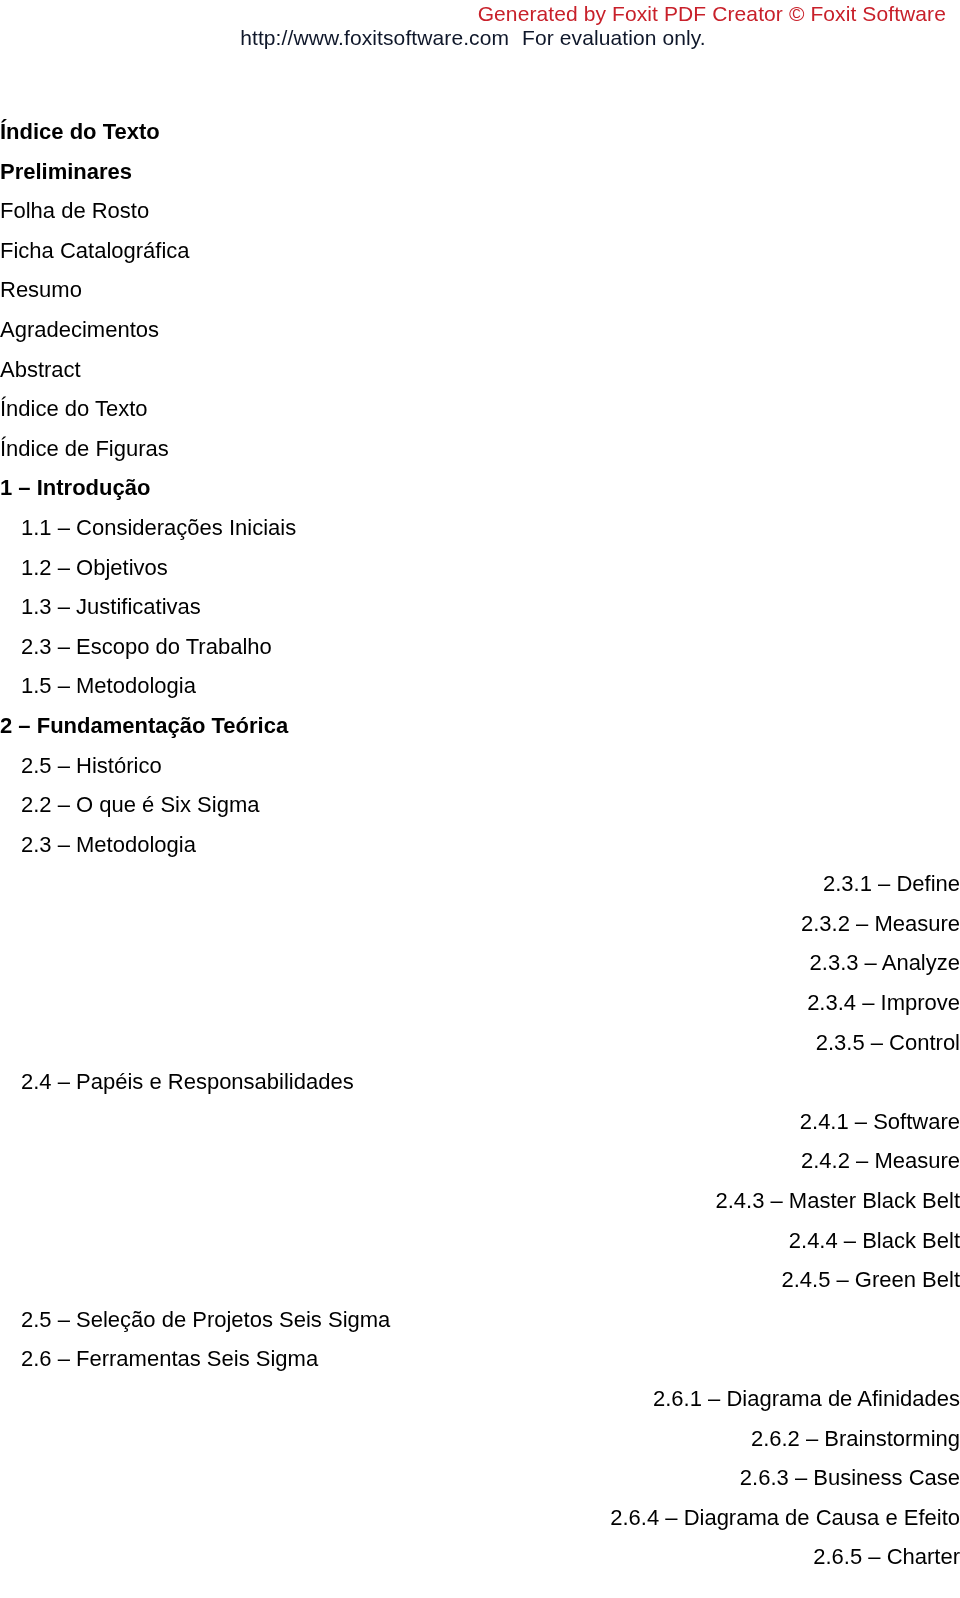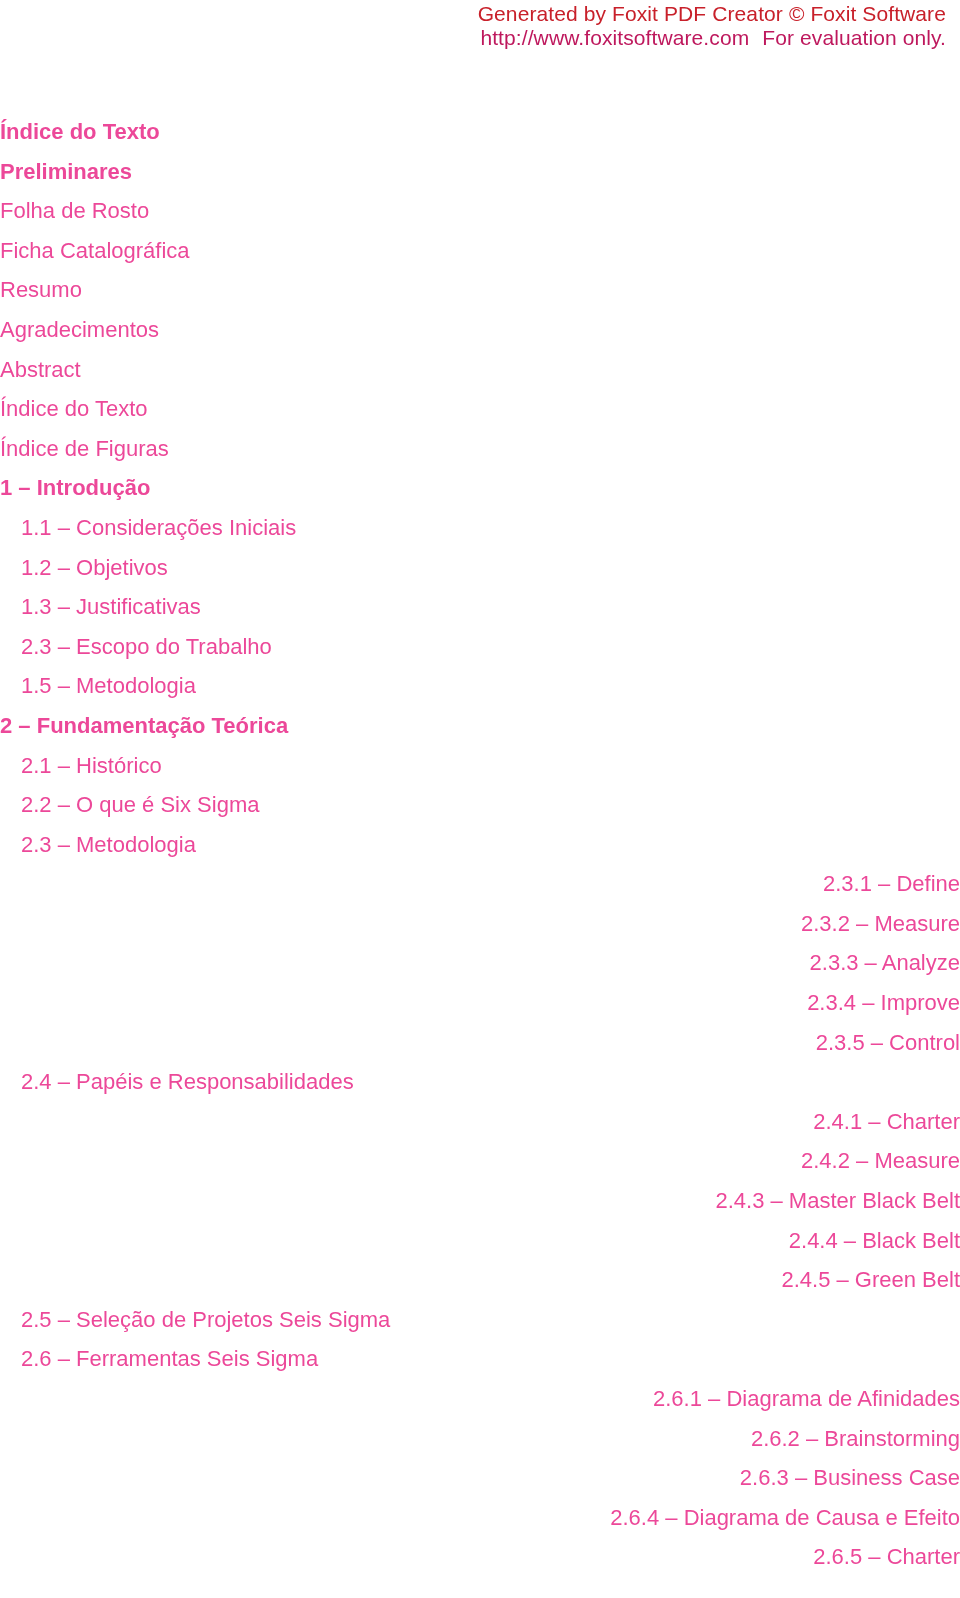--- a/index.html
+++ b/index.html
@@ -30,37 +30,37 @@
   }
   #foxit-watermark .wm-line {
     display: block;
     font-family: "Liberation Sans", sans-serif;
     font-size: 21px;
     line-height: 24px;
     white-space: nowrap;
     letter-spacing: 0.1px;
   }
   #foxit-watermark .wm-line-1 { color: #C8202A; }
-  #foxit-watermark .wm-line-2 { color: #be185d; }
+  #foxit-watermark .wm-line-2 { color: #0f172a; text-align: center; }
   #foxit-watermark .wm-gap { display: inline-block; width: 13px; }
 
   
   #toc {
     position: absolute;
     top: 112px;
     left: 0;
     width: 960px;
   }
   .toc-entry {
     display: block;
     font-family: "Liberation Sans", sans-serif;
     font-size: 22px;
     line-height: 39.6px;
     white-space: nowrap;
-    color: #ec4899;
+    color: #000000;
   }
   .lvl-0 { margin-left: 0px; }
   .lvl-1 { margin-left: 21px; }
   .lvl-2 { margin-left: 58px; text-align: right; }
   .bold  { font-weight: bold; }
 </style>
 </head>
 <body>
 
 <div id="foxit-watermark">
@@ -80,30 +80,30 @@
     <div class="toc-entry lvl-0">Abstract</div>
     <div class="toc-entry lvl-0">Índice do Texto</div>
     <div class="toc-entry lvl-0">Índice de Figuras</div>
     <div class="toc-entry lvl-0 bold">1 – Introdução</div>
     <div class="toc-entry lvl-1">1.1 – Considerações Iniciais</div>
     <div class="toc-entry lvl-1">1.2 – Objetivos</div>
     <div class="toc-entry lvl-1">1.3 – Justificativas</div>
     <div class="toc-entry lvl-1">2.3 – Escopo do Trabalho</div>
     <div class="toc-entry lvl-1">1.5 – Metodologia</div>
     <div class="toc-entry lvl-0 bold">2 – Fundamentação Teórica</div>
-    <div class="toc-entry lvl-1">2.1 – Histórico</div>
+    <div class="toc-entry lvl-1">2.5 – Histórico</div>
     <div class="toc-entry lvl-1">2.2 – O que é Six Sigma</div>
     <div class="toc-entry lvl-1">2.3 – Metodologia</div>
     <div class="toc-entry lvl-2">2.3.1 – Define</div>
     <div class="toc-entry lvl-2">2.3.2 – Measure</div>
     <div class="toc-entry lvl-2">2.3.3 – Analyze</div>
     <div class="toc-entry lvl-2">2.3.4 – Improve</div>
     <div class="toc-entry lvl-2">2.3.5 – Control</div>
     <div class="toc-entry lvl-1">2.4 – Papéis e Responsabilidades</div>
-    <div class="toc-entry lvl-2">2.4.1 – Charter</div>
+    <div class="toc-entry lvl-2">2.4.1 – Software</div>
     <div class="toc-entry lvl-2">2.4.2 – Measure</div>
     <div class="toc-entry lvl-2">2.4.3 – Master Black Belt</div>
     <div class="toc-entry lvl-2">2.4.4 – Black Belt</div>
     <div class="toc-entry lvl-2">2.4.5 – Green Belt</div>
     <div class="toc-entry lvl-1">2.5 – Seleção de Projetos Seis Sigma</div>
     <div class="toc-entry lvl-1">2.6 – Ferramentas Seis Sigma</div>
     <div class="toc-entry lvl-2">2.6.1 – Diagrama de Afinidades</div>
     <div class="toc-entry lvl-2">2.6.2 – Brainstorming</div>
     <div class="toc-entry lvl-2">2.6.3 – Business Case</div>
     <div class="toc-entry lvl-2">2.6.4 – Diagrama de Causa e Efeito</div>

